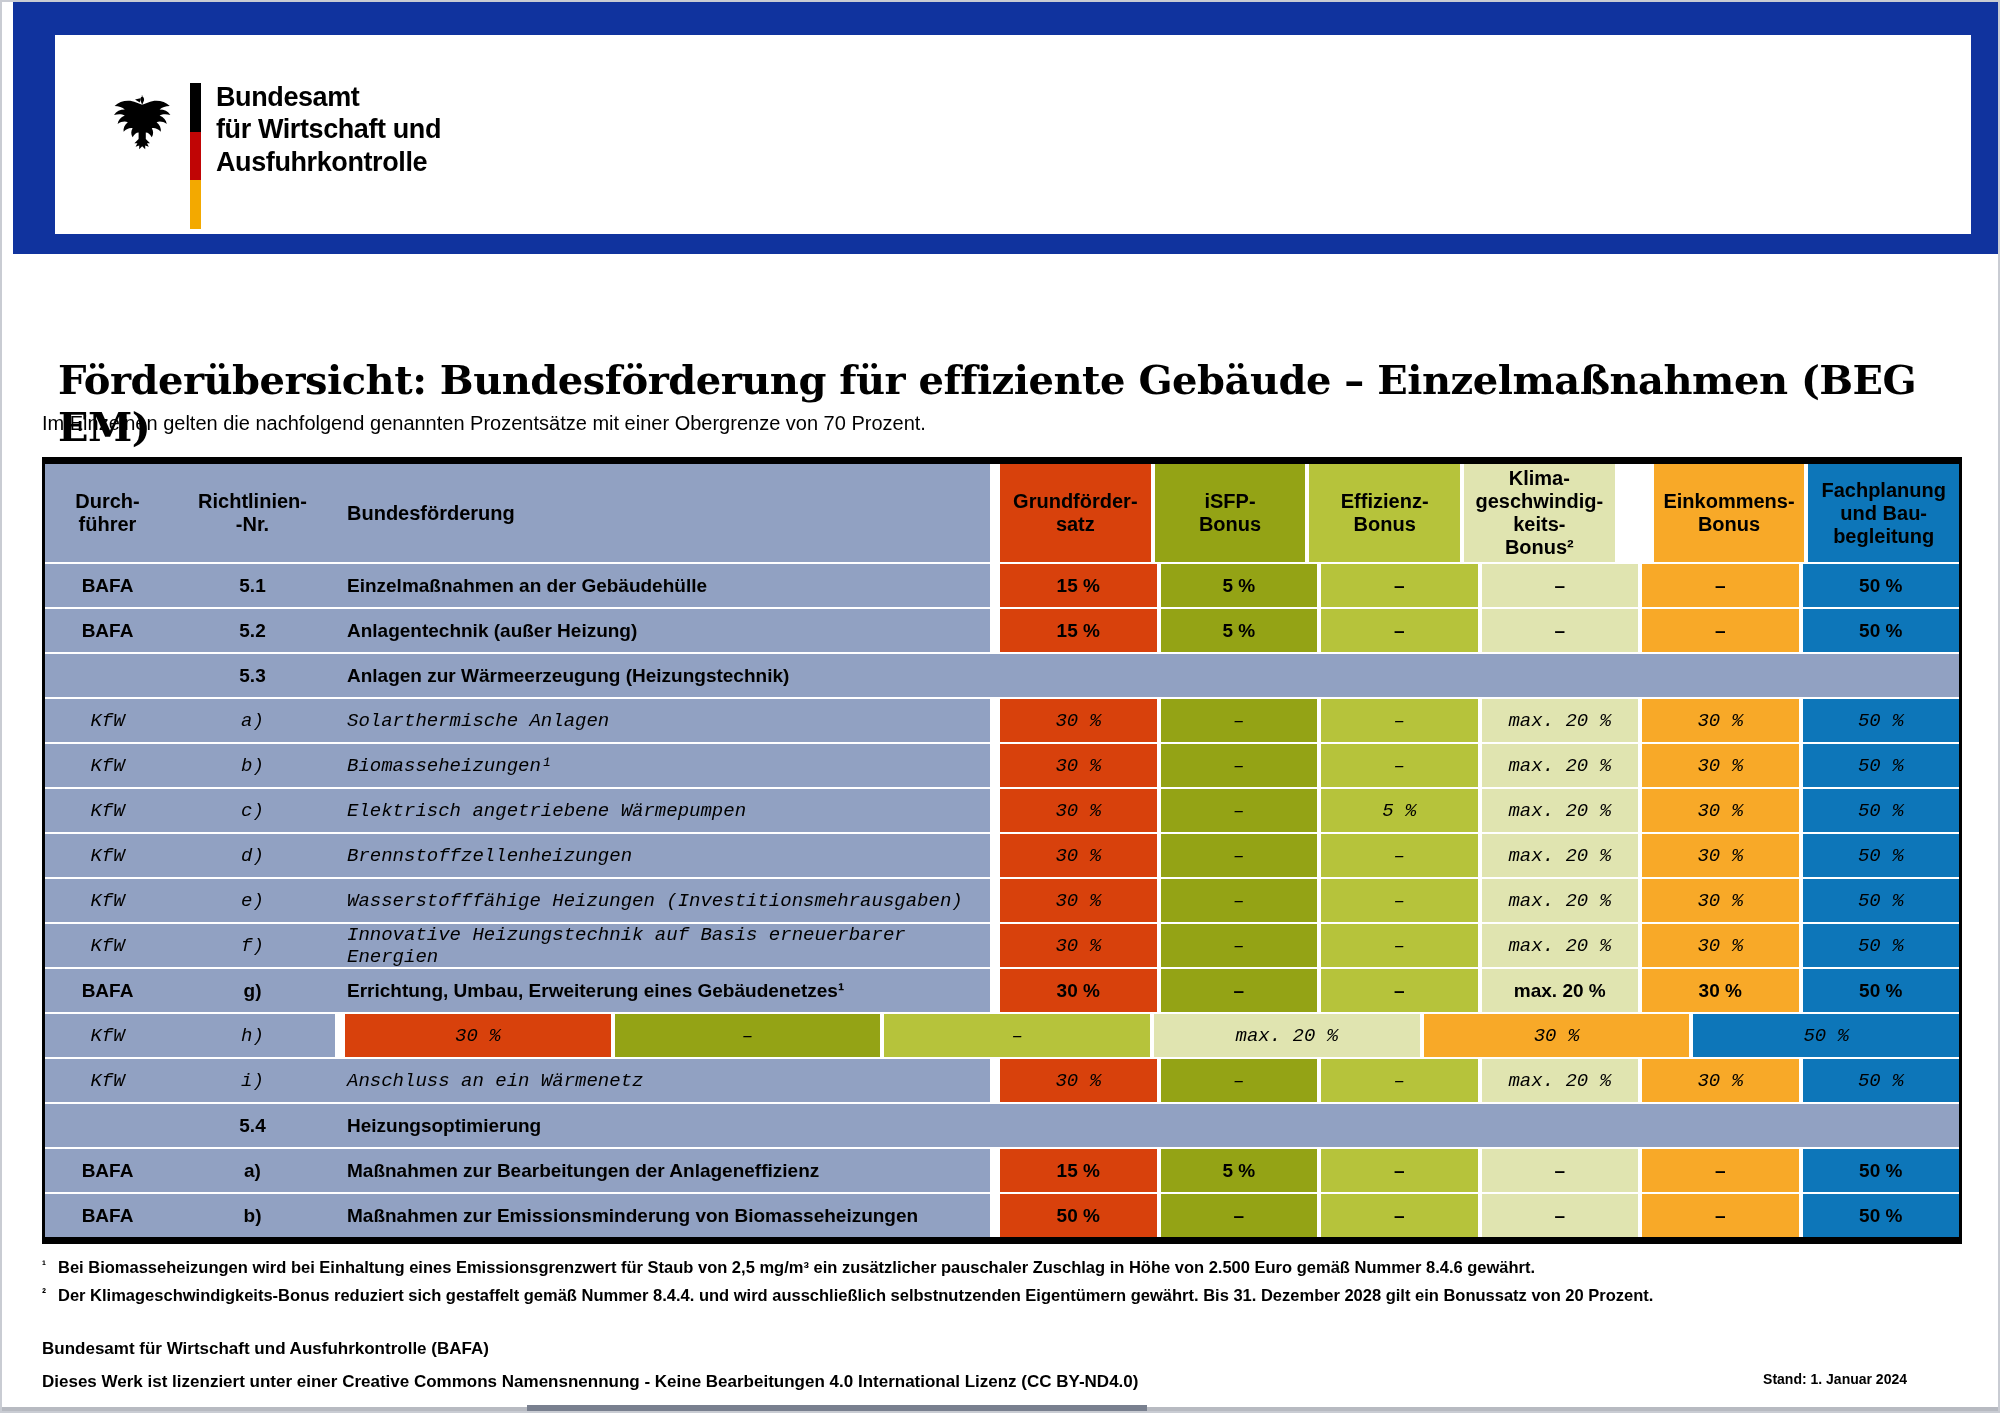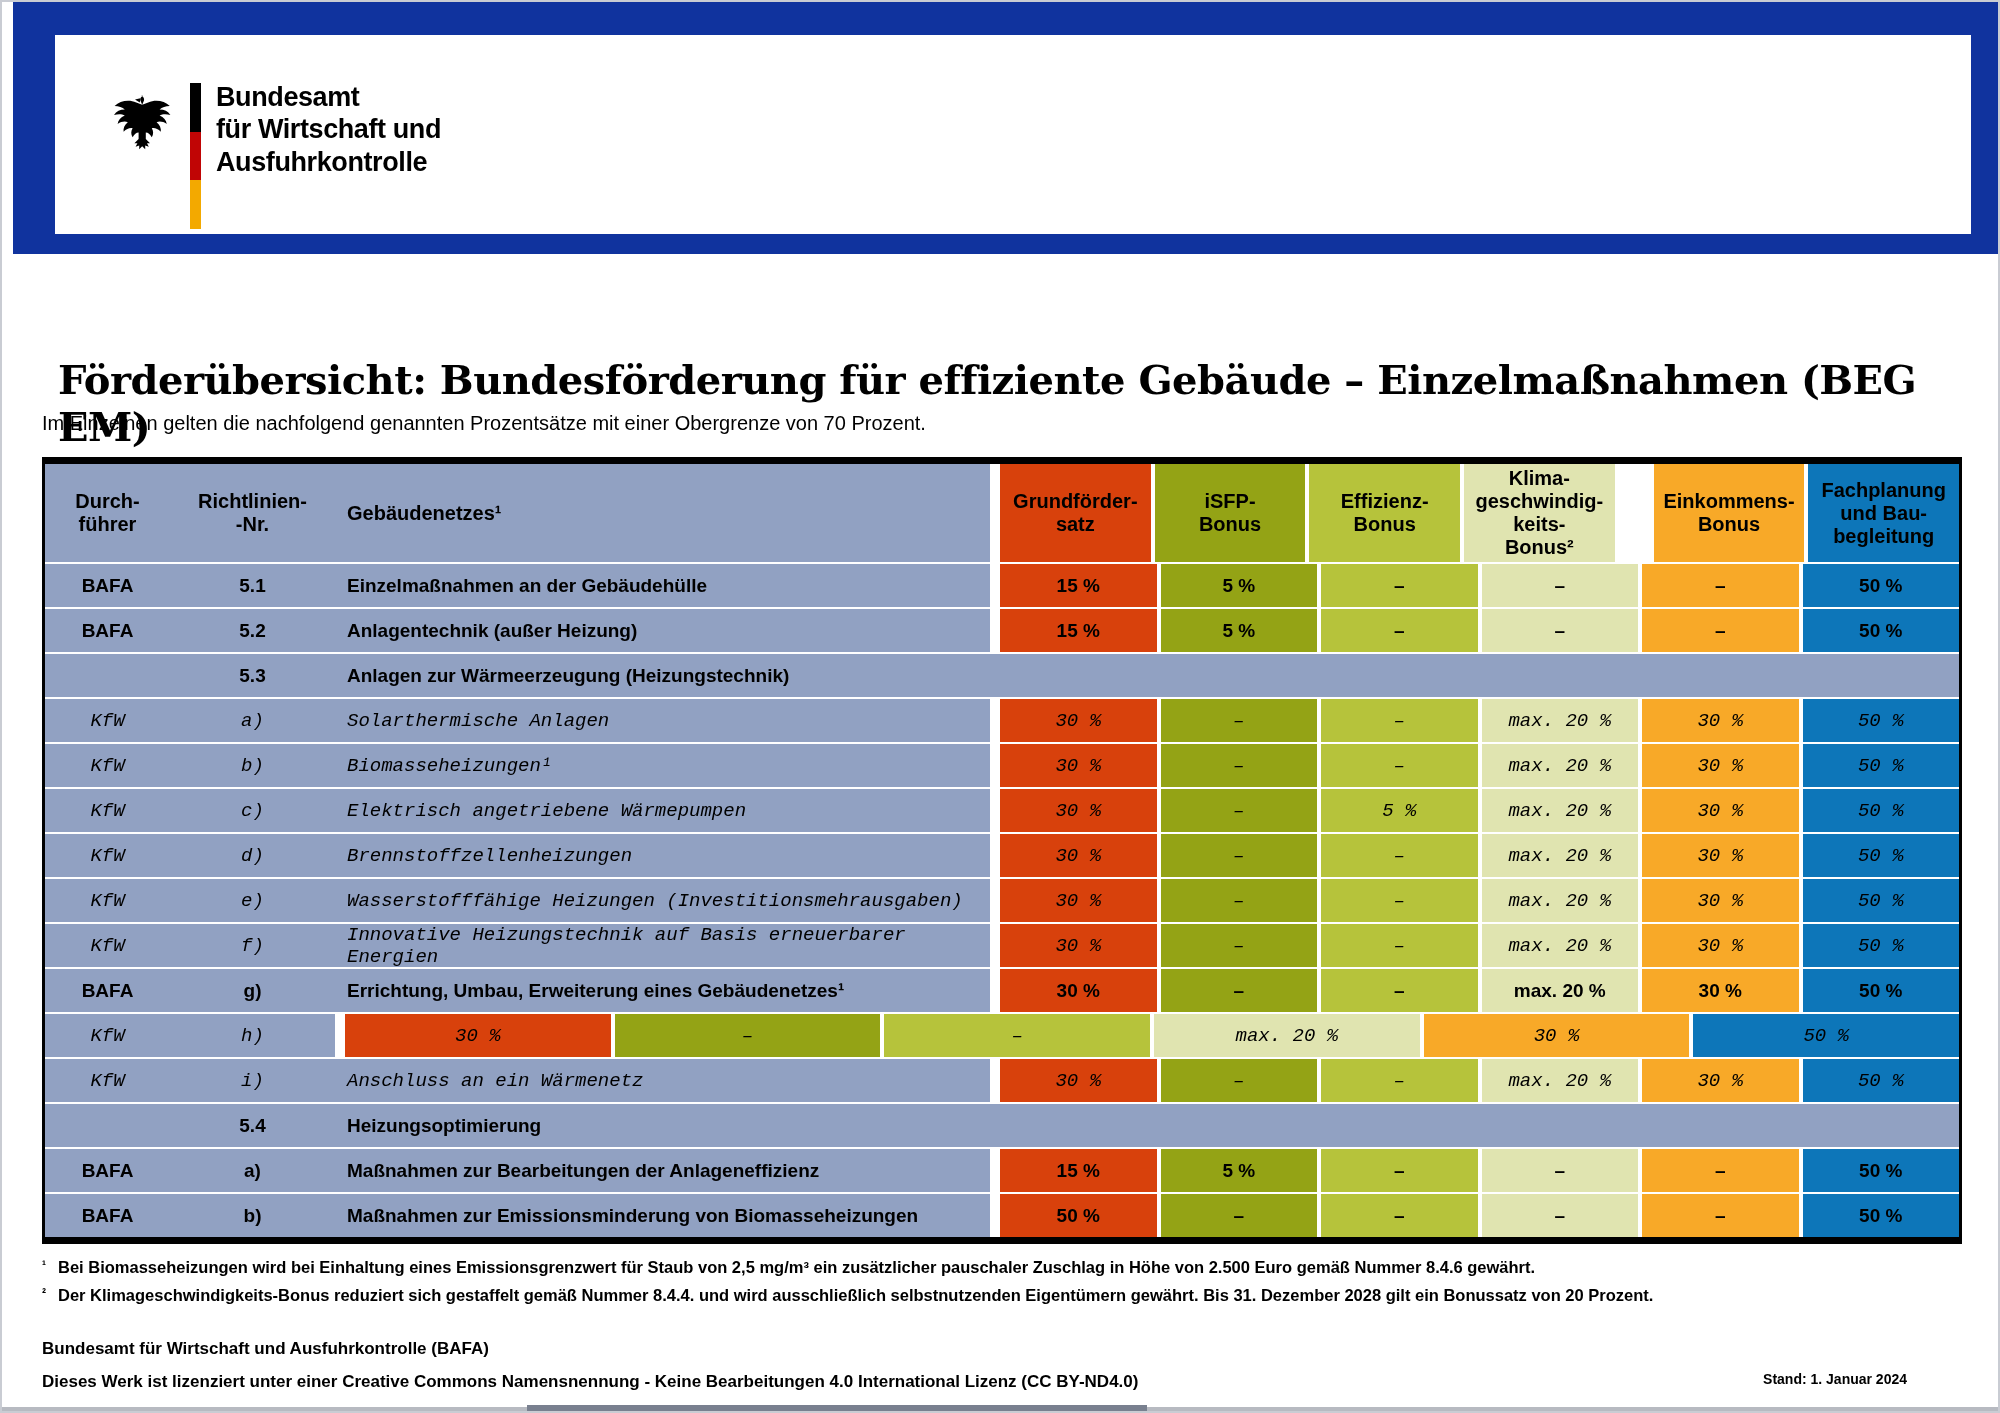--- a/index.html
+++ b/index.html
@@ -82,21 +82,21 @@
 
   <h1 class="title" style="margin:16px">Förderübersicht: Bundesförderung für effiziente Gebäude – Einzelmaßnahmen (BEG EM)</h1>
   <div class="subtitle">Im Einzelnen gelten die nachfolgend genannten Prozentsätze mit einer Obergrenze von 70 Prozent.</div>
 
   <div class="grant-table">
     <div class="hrow">
         <div class="hcell lc0">Durch-
 führer</div>
         <div class="hcell lc1">Richtlinien-
 -Nr.</div>
-        <div class="hcell lc2">Gebäudenetzes¹</div>
+        <div class="hcell lc2">Bundesförderung</div>
         <div class="gapcol"></div>
         <div class="hcell val" style="background: rgb(216, 65, 12);">Grundförder-
 satz</div>
         <div class="hcell val" style="background: rgb(148, 163, 21);">iSFP-
 Bonus</div>
         <div class="hcell val" style="background: rgb(182, 195, 59);">Effizienz-
 Bonus</div>
         <div class="hcell val" style="background: rgb(224, 228, 176);">Klima-
 geschwindig-
 keits-

